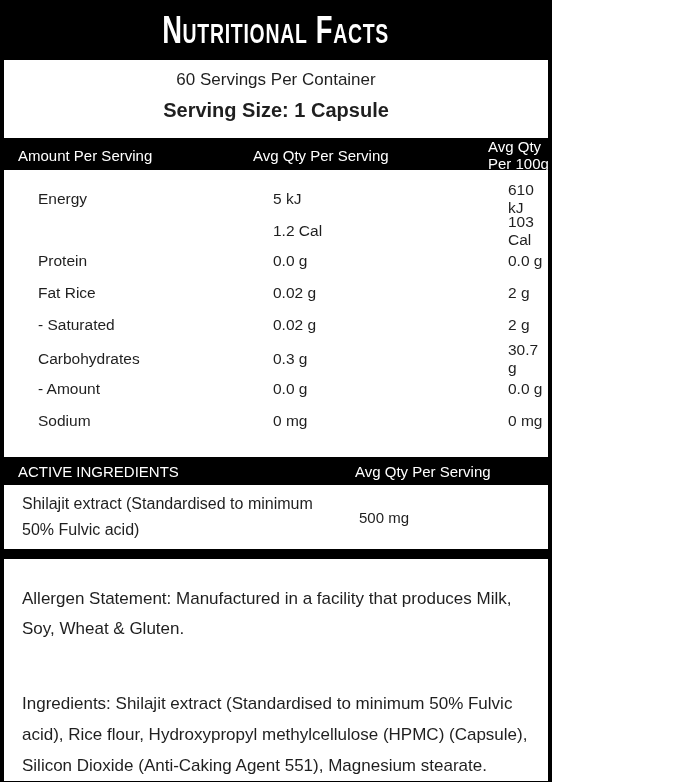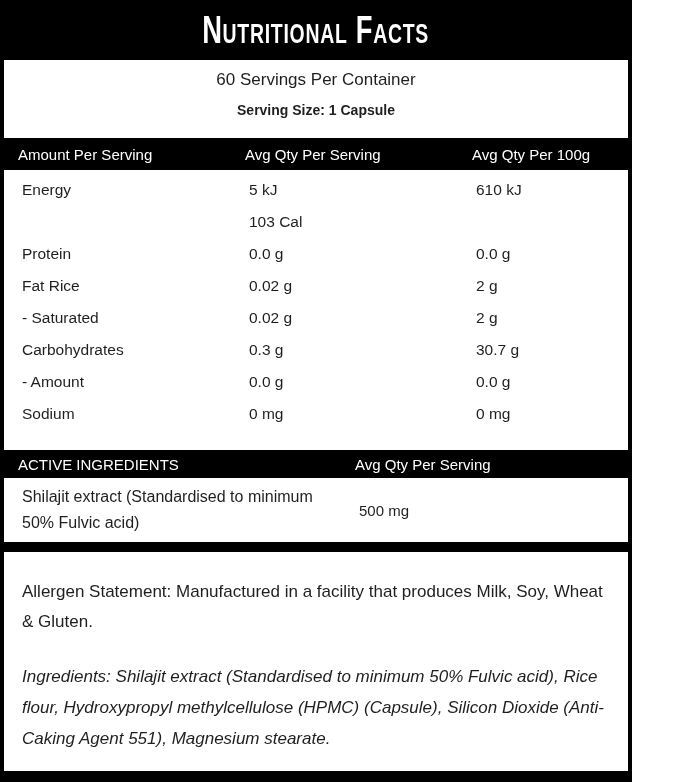--- a/index.html
+++ b/index.html
@@ -1,20 +1,20 @@
 <!DOCTYPE html>
 <html><head>
 <meta charset="utf-8">
 <style>
   html, body { margin: 0; padding: 0; background: #ffffff; }
   * { box-sizing: border-box; }
 
   .label {
     position: relative;
-    width: 632px;
+    width: 552px;
     height: 782px;
     background: #ffffff;
     border-left: 4px solid #000;
     border-right: 4px solid #000;
     display: flex;
     flex-direction: column;
     font-family: "Liberation Sans", sans-serif;
     color: #1f1f1f;
     overflow: hidden;
   }
@@ -42,36 +42,37 @@
     line-height: 1;
   }
 
   .serving-info {
     height: 78px;
     padding-top: 5px;
     text-align: center;
     flex: 0 0 auto;
   }
   .servings-line { font-size: 17px; line-height: 30px; font-weight: 400; }
-  .serving-size-line { font-size: 14px; line-height: 30px; font-weight: 700; }
+  .serving-size-line { font-size: 20px; line-height: 30px; font-weight: 700; }
 
   .grid3 {
     display: grid;
     grid-template-columns: 227px 227px 1fr;
     padding-left: 18px;
     align-items: center;
+    gap: 8px;
   }
   .table-header {
     height: 32px;
     background: #000;
     color: #fff;
     font-size: 15px;
     flex: 0 0 auto;
   }
-  .table-body { padding-top: 4px; flex: 0 0 auto; }
+  .table-body { padding-top: 11px; flex: 0 0 auto; margin-left: 16px; }
   .nutrient-row { height: 32px; font-size: 15.5px; }
 
   .gap-20 { height: 20px; flex: 0 0 auto; }
 
   .grid2 {
     display: grid;
     grid-template-columns: 337px 1fr;
     padding-left: 18px;
     align-items: center;
   }
@@ -92,21 +93,21 @@
 
   .sep-bar { height: 10px; background: #000; flex: 0 0 auto; }
 
   .statement {
     font-size: 17px;
     line-height: 30px;
     padding: 0 18px;
     flex: 0 0 auto;
   }
   .allergen { margin-top: 25px; }
-  .ingredients { margin-top: 24px; line-height: 31px; font-style: italic; }
+  .ingredients { margin-top: 44px; line-height: 31px; }
 
   .bottom-bar { margin-top: auto; height: 11px; background: #000; flex: 0 0 auto; }
 </style>
 </head>
 <body>
 
 <div class="label">
 
   <div class="title-bar bleed">
     <span class="title-text">Nutritional Facts</span>
@@ -124,20 +125,21 @@
   </div>
 
   <div class="table-body">
     <div class="nutrient-row grid3">
       <span>Energy</span>
       <span>5 kJ</span>
       <span>610 kJ</span>
     </div>
     <div class="nutrient-row grid3">
       <span></span>
+      <span>1.2 Cal</span>
       <span>103 Cal</span>
     </div>
     <div class="nutrient-row grid3">
       <span>Protein</span>
       <span>0.0 g</span>
       <span>0.0 g</span>
     </div>
     <div class="nutrient-row grid3">
       <span>Fat Rice</span>
       <span>0.02 g</span>

